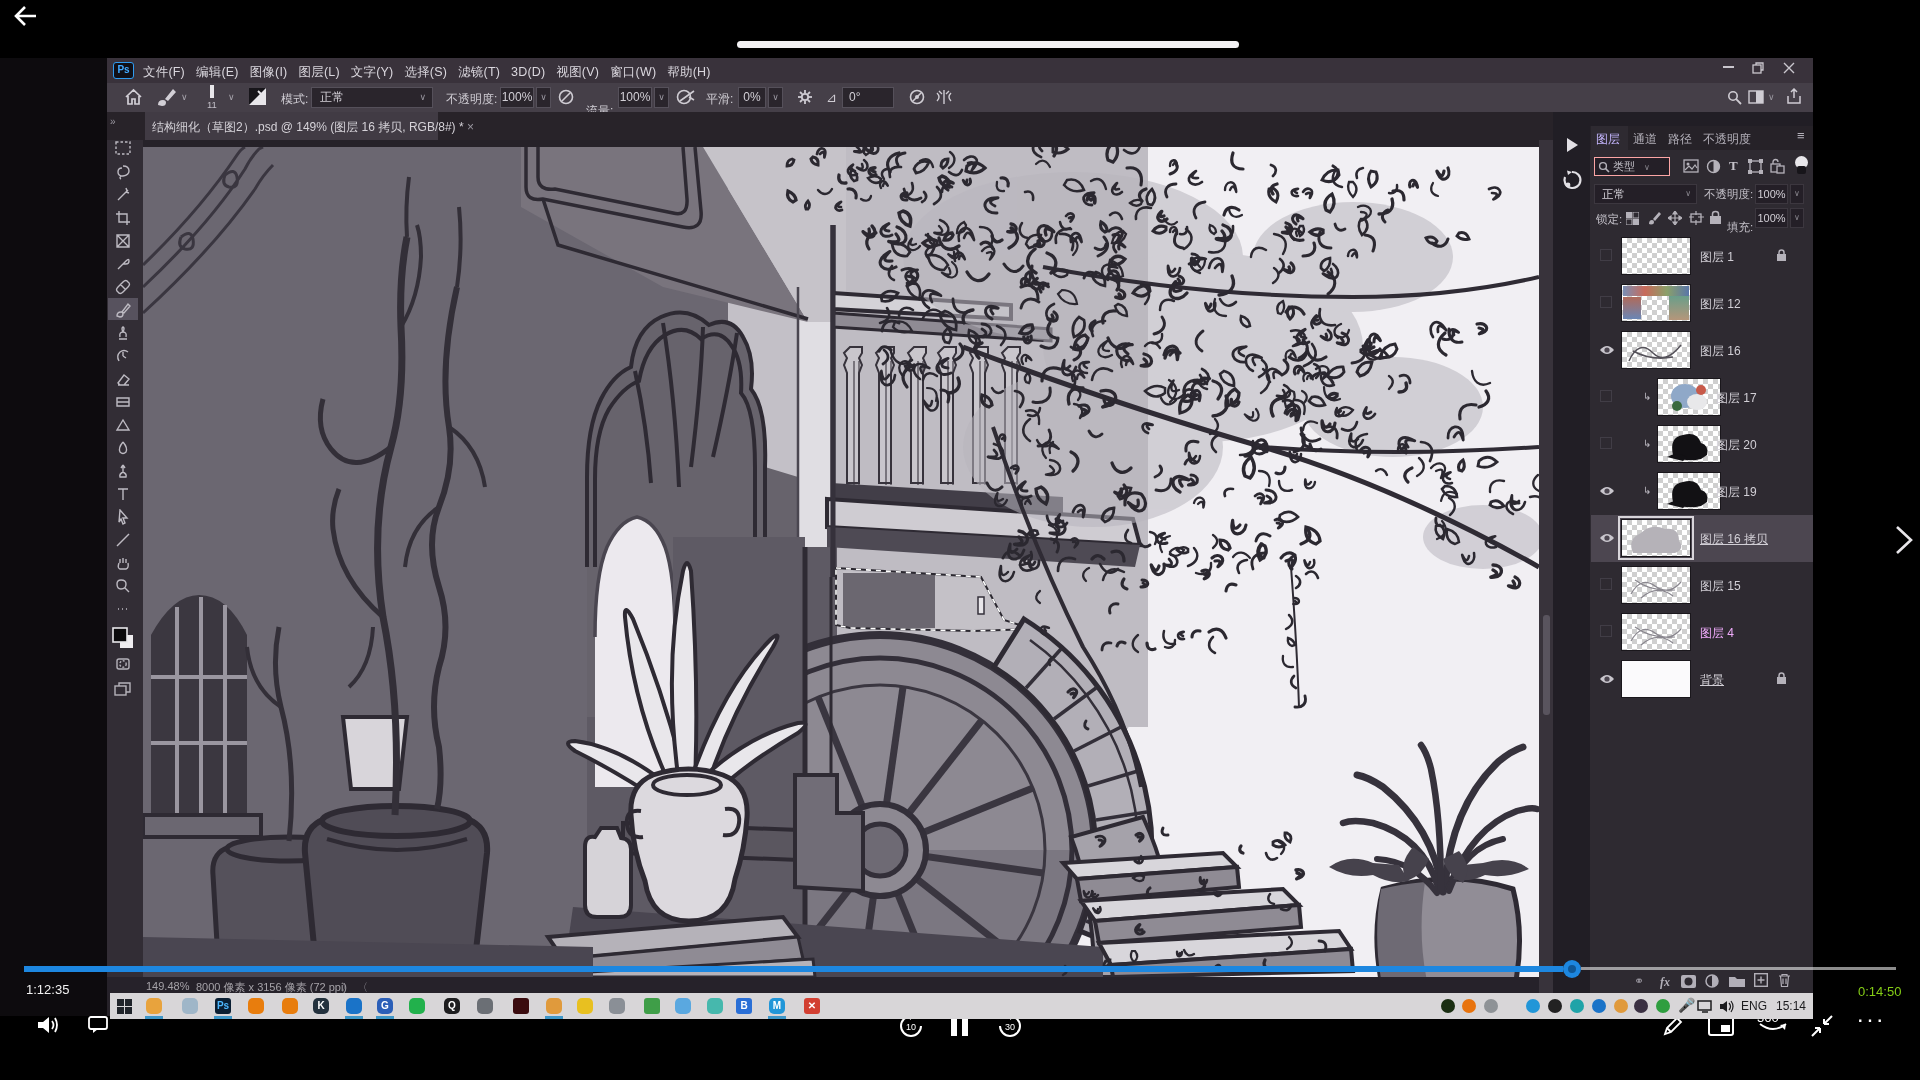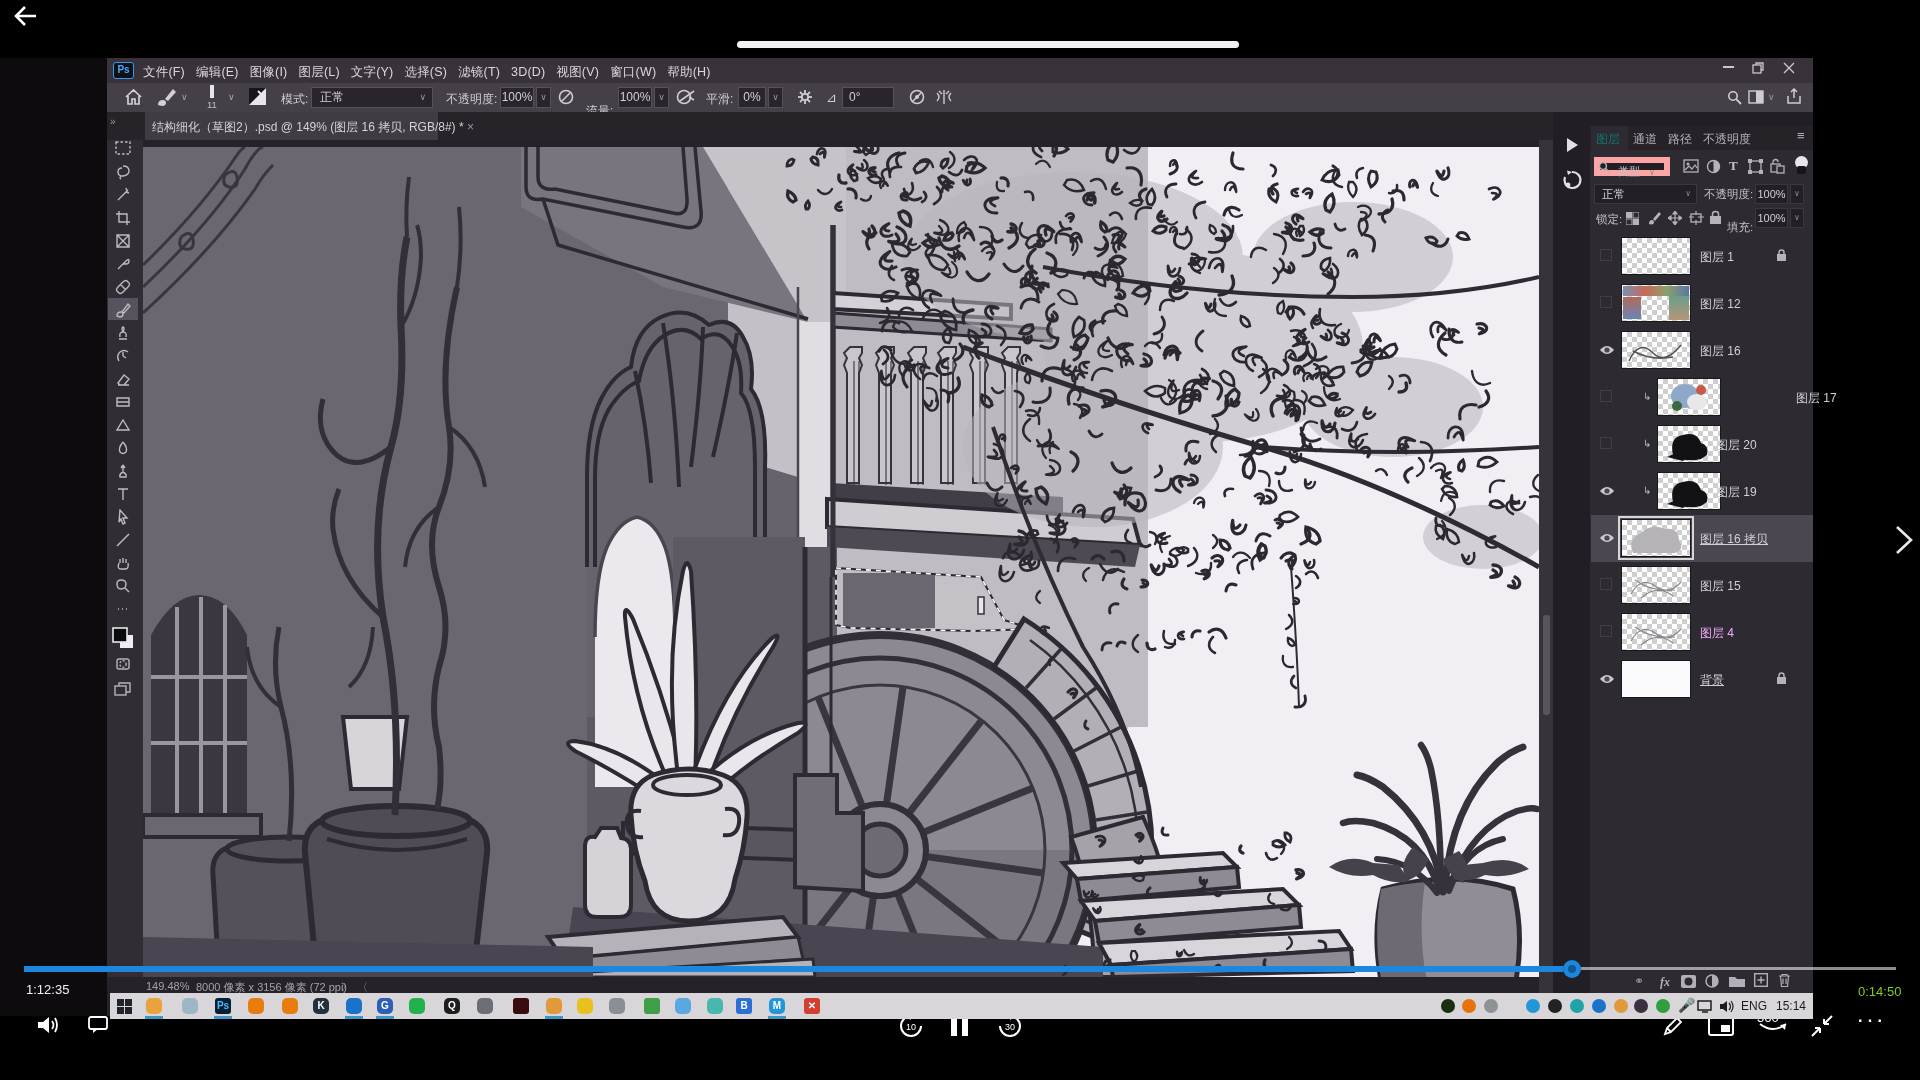--- a/index.html
+++ b/index.html
@@ -1005,27 +1005,27 @@
     <path d="M10,2 A8,8 0 1 1 3,7" fill="none" stroke="#e2e0e5" stroke-width="2.2"></path>
     <path d="M3,2 V8 H9" fill="none" stroke="#e2e0e5" stroke-width="0"></path>
     <path d="M10,2 L5,0.5 L6,5 Z" fill="#e2e0e5"></path>
     <circle cx="6" cy="15" r="2.4" fill="#e2e0e5"></circle>
   </svg>
 
   <div class="abs" style="left:1590px;top:112px;width:223px;height:883px;background:#2e2a31"></div>
   <div class="abs" style="left:1590px;top:112px;width:223px;height:14px;background:#211e25"></div>
   <div class="abs" style="left:1590px;top:126px;width:223px;height:24px;background:#262228"></div>
   <div class="abs" style="left:1591px;top:126px;width:37px;height:24px;background:#2e2a31"></div>
-  <div class="abs" style="left:1596px;top:131px;color:#0f766e;font:12px 'Liberation Sans',sans-serif">图层</div>
+  <div class="abs" style="left:1596px;top:131px;color:#c4b5fd;font:12px 'Liberation Sans',sans-serif">图层</div>
   <div class="abs" style="left:1633px;top:131px;color:#b2afb8;font:12px 'Liberation Sans',sans-serif">通道</div>
   <div class="abs" style="left:1668px;top:131px;color:#b2afb8;font:12px 'Liberation Sans',sans-serif">路径</div>
   <div class="abs" style="left:1703px;top:131px;color:#b2afb8;font:12px 'Liberation Sans',sans-serif">不透明度</div>
   <div class="abs" style="left:1797px;top:128px;color:#b2afb8;font:13px 'Liberation Sans',sans-serif">≡</div>
 
-  <div class="abs" style="left:1594px;top:157px;width:76px;height:19px;background:#241f27;border:6px solid #fca5a5;color:#c2bfc7;font:11px/17px 'Liberation Sans',sans-serif;padding-left:18px">类型 <span style="color:#8a878f;font-size:8px;margin-left:6px">∨</span></div>
+  <div class="abs" style="left:1594px;top:157px;width:76px;height:19px;background:#241f27;border:1px solid #fca5a5;color:#c2bfc7;font:11px/17px 'Liberation Sans',sans-serif;padding-left:18px">类型 <span style="color:#8a878f;font-size:8px;margin-left:6px">∨</span></div>
 <svg class="abs" style="left:1598px;top:161px" width="12" height="12" viewBox="0 0 12 12">
     <circle cx="5" cy="5" r="3.4" fill="none" stroke="#b5b2ba" stroke-width="1.4"></circle>
     <path d="M7.6,7.6 L11,11" stroke="#b5b2ba" stroke-width="1.6"></path>
   </svg>
   <svg class="abs" style="left:1683px;top:159px" width="16" height="14">
     <rect x="1" y="1" width="14" height="12" fill="none" stroke="#b5b2ba" stroke-width="1.3"></rect>
     <circle cx="5" cy="5" r="1.5" fill="#b5b2ba"></circle>
     <path d="M2,11 L6,7 L9,10 L12,6 L14,9" stroke="#b5b2ba" fill="none" stroke-width="1.2"></path>
   </svg>
   <svg class="abs" style="left:1706px;top:159px" width="15" height="15">
@@ -1101,21 +1101,21 @@
 <div style="position:absolute;left:1700px;top:343px;color:#d2cfd6;font:12px 'Liberation Sans',sans-serif;">图层 16</div>
 <div style="position:absolute;left:1600px;top:390px;width:12px;height:12px;border:1.5px solid #413d46"></div>
 <div style="position:absolute;left:1643px;top:391px;color:#b8b5bd;font:10px 'Liberation Sans',sans-serif">↳</div>
 <div style="position:absolute;left:1657px;top:378px;width:64px;height:38px;background:#fff conic-gradient(#cfcfcf 0 25%, #fff 0 50%, #cfcfcf 0 75%, #fff 0) 0 0/10px 10px;border:1px solid #1a171c"></div>
 <svg width="64" height="38" style="position:absolute;left:1657px;top:378px">
     <ellipse cx="28" cy="18" rx="14" ry="12" fill="#8fa8c8"></ellipse>
     <ellipse cx="40" cy="24" rx="10" ry="8" fill="#e8e8ea"></ellipse>
     <circle cx="44" cy="12" r="5" fill="#c85a4a"></circle>
     <circle cx="20" cy="28" r="5" fill="#3a6a3f"></circle>
   </svg>
-<div style="position:absolute;left:1796px;top:390px;color:#d2cfd6;font:12px 'Liberation Sans',sans-serif;text-align:center;">图层 17</div>
+<div style="position:absolute;left:1716px;top:390px;color:#d2cfd6;font:12px 'Liberation Sans',sans-serif;text-align:center;">图层 17</div>
 <div style="position:absolute;left:1600px;top:437px;width:12px;height:12px;border:1.5px solid #413d46"></div>
 <div style="position:absolute;left:1643px;top:438px;color:#b8b5bd;font:10px 'Liberation Sans',sans-serif">↳</div>
 <div style="position:absolute;left:1657px;top:425px;width:64px;height:38px;background:#fff conic-gradient(#cfcfcf 0 25%, #fff 0 50%, #cfcfcf 0 75%, #fff 0) 0 0/10px 10px;border:1px solid #1a171c"></div>
 <svg width="64" height="38" style="position:absolute;left:1657px;top:425px">
     <path d="M16,30 Q12,12 26,10 Q40,6 44,18 Q52,20 50,30 L44,34 Q28,38 16,30 Z" fill="#121114"></path>
     <path d="M10,32 Q20,26 30,32 L26,36 Z" fill="#121114"></path>
   </svg>
 <div style="position:absolute;left:1716px;top:437px;color:#d2cfd6;font:12px 'Liberation Sans',sans-serif;">图层 20</div>
 <svg width="16" height="12" viewBox="0 0 16 12" style="position:absolute;left:1599px;top:485px">
     <path d="M1,6 Q8,-2 15,6 Q8,14 1,6 Z" fill="#c9c6cd"></path>

